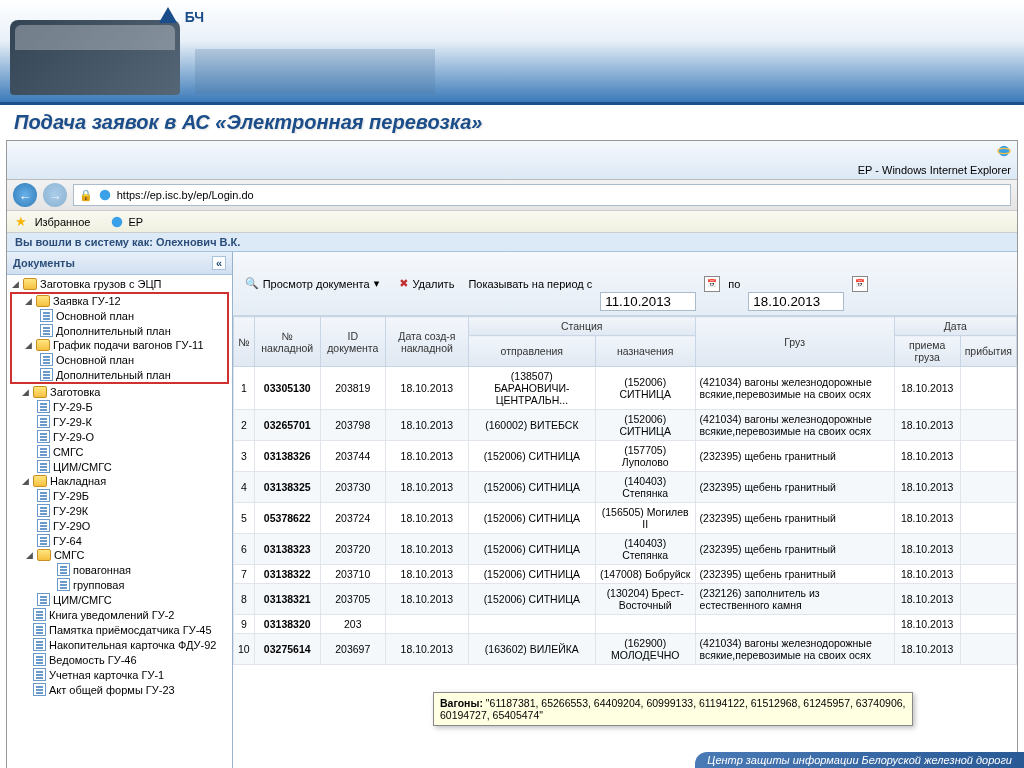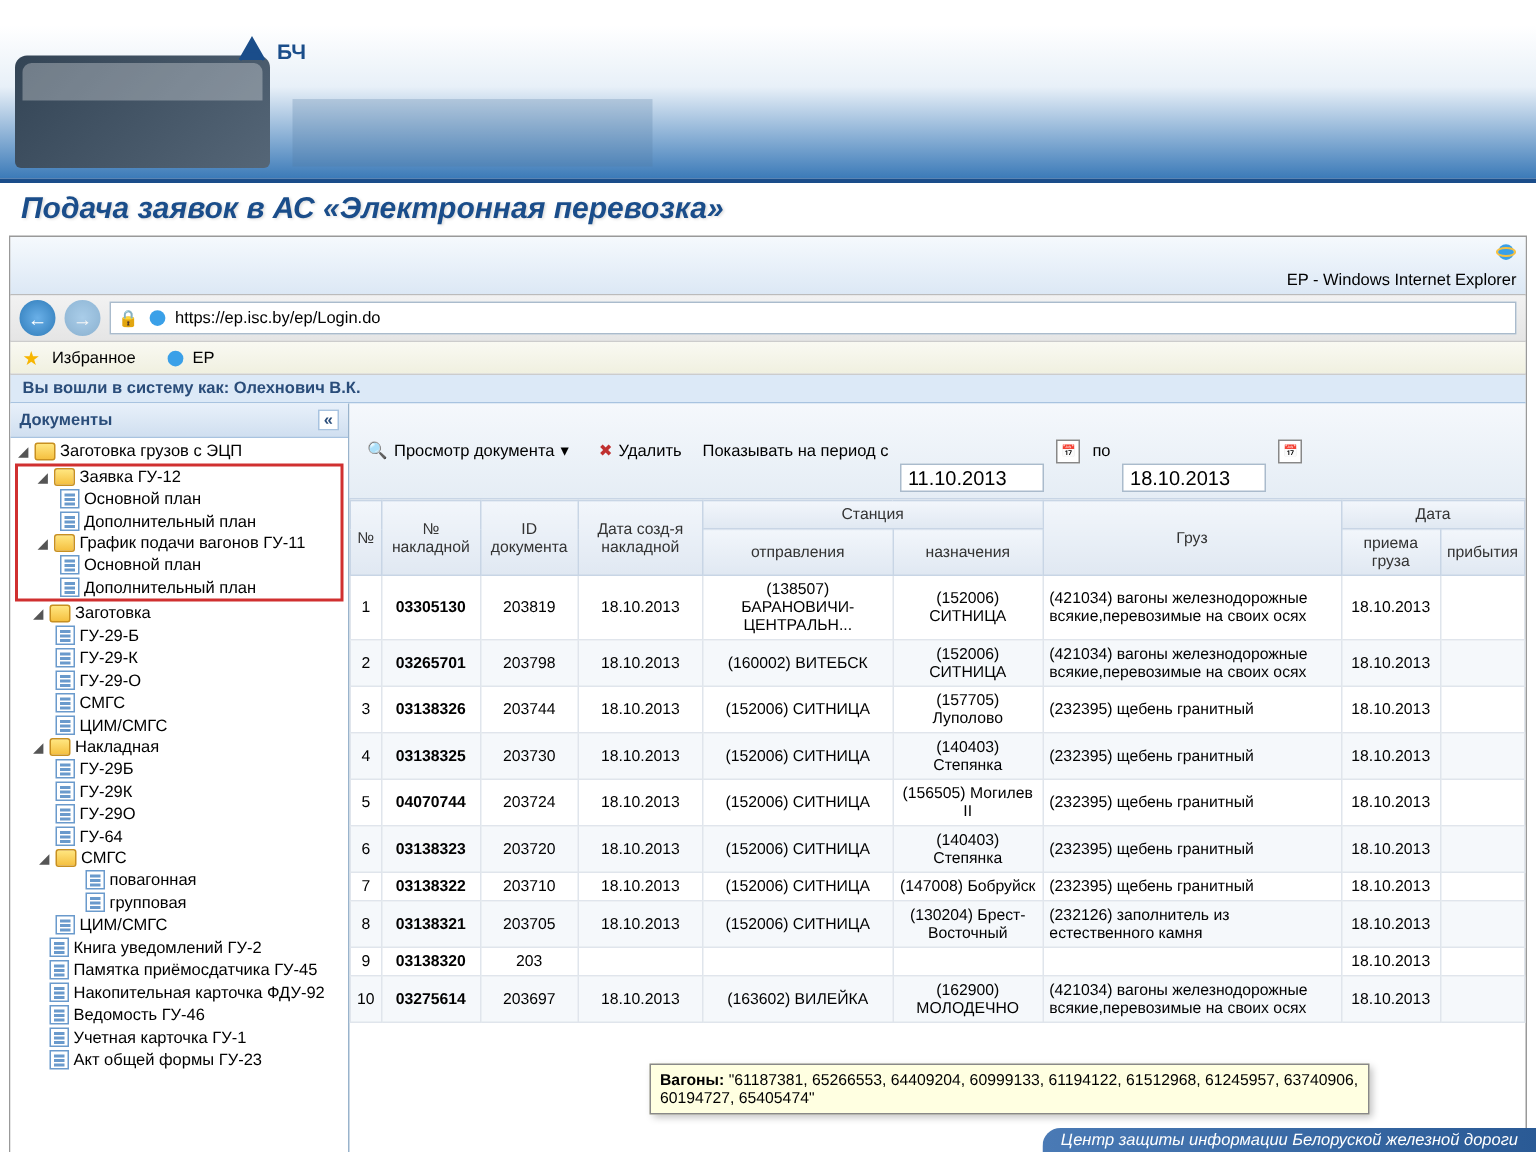--- a/index.html
+++ b/index.html
@@ -1,18 +1,18 @@
 <!DOCTYPE html>
 <html><head>
 <meta charset="utf-8">
 <style>
 * { margin: 0; padding: 0; box-sizing: border-box; }
 body { font-family: Arial, sans-serif; font-size: 11px; background: #fff; width: 1024px; height: 768px; overflow: hidden; }
 
-.top-banner { height: 105px; background: linear-gradient(180deg, #fff 0%, #e8f0f8 40%, #3b7ab8 100%); position: relative; border-bottom: 3px solid #1a4d8a; margin-top: 17px; }
+.top-banner { height: 105px; background: linear-gradient(180deg, #fff 0%, #e8f0f8 40%, #3b7ab8 100%); position: relative; border-bottom: 3px solid #1a4d8a; }
 .train-img { position: absolute; left: 10px; top: 20px; width: 170px; height: 75px; background: linear-gradient(135deg, #334455, #556677); border-radius: 8px 8px 4px 4px; display: flex; align-items: center; justify-content: center; }
 .train-img::before { content: ""; position: absolute; top: 5px; left: 5px; right: 5px; height: 25px; background: rgba(255,255,255,0.3); border-radius: 6px 6px 0 0; }
 .logo-bch { position: absolute; right: 820px; top: 5px; display: flex; align-items: center; gap: 5px; }
 .logo-bch svg { width: 24px; height: 24px; }
 .logo-bch-text { font-weight: bold; color: #1a4d8a; font-size: 14px; }
 .station { position: absolute; left: 195px; bottom: 8px; width: 240px; height: 45px; background: rgba(80,120,160,0.25); }
 
 .slide-title { padding: 6px 14px; font-size: 20px; font-weight: bold; font-style: italic; color: #1a4d8a; text-shadow: 1px 1px 2px rgba(0,0,0,0.15); }
 
 .browser { border: 1px solid #999; margin: 0 6px; }
@@ -349,21 +349,21 @@
                 <td>203730</td>
                 <td>18.10.2013</td>
                 <td>(152006) СИТНИЦА</td>
                 <td>(140403) Степянка</td>
                 <td class="left">(232395) щебень гранитный</td>
                 <td>18.10.2013</td>
                 <td></td>
               </tr>
               <tr>
                 <td>5</td>
-                <td class="bold">04070744</td>
+                <td class="bold">05378622</td>
                 <td>203724</td>
                 <td>18.10.2013</td>
                 <td>(152006) СИТНИЦА</td>
                 <td>(156505) Могилев II</td>
                 <td class="left">(232395) щебень гранитный</td>
                 <td>18.10.2013</td>
                 <td></td>
               </tr>
               <tr>
                 <td>6</td>

